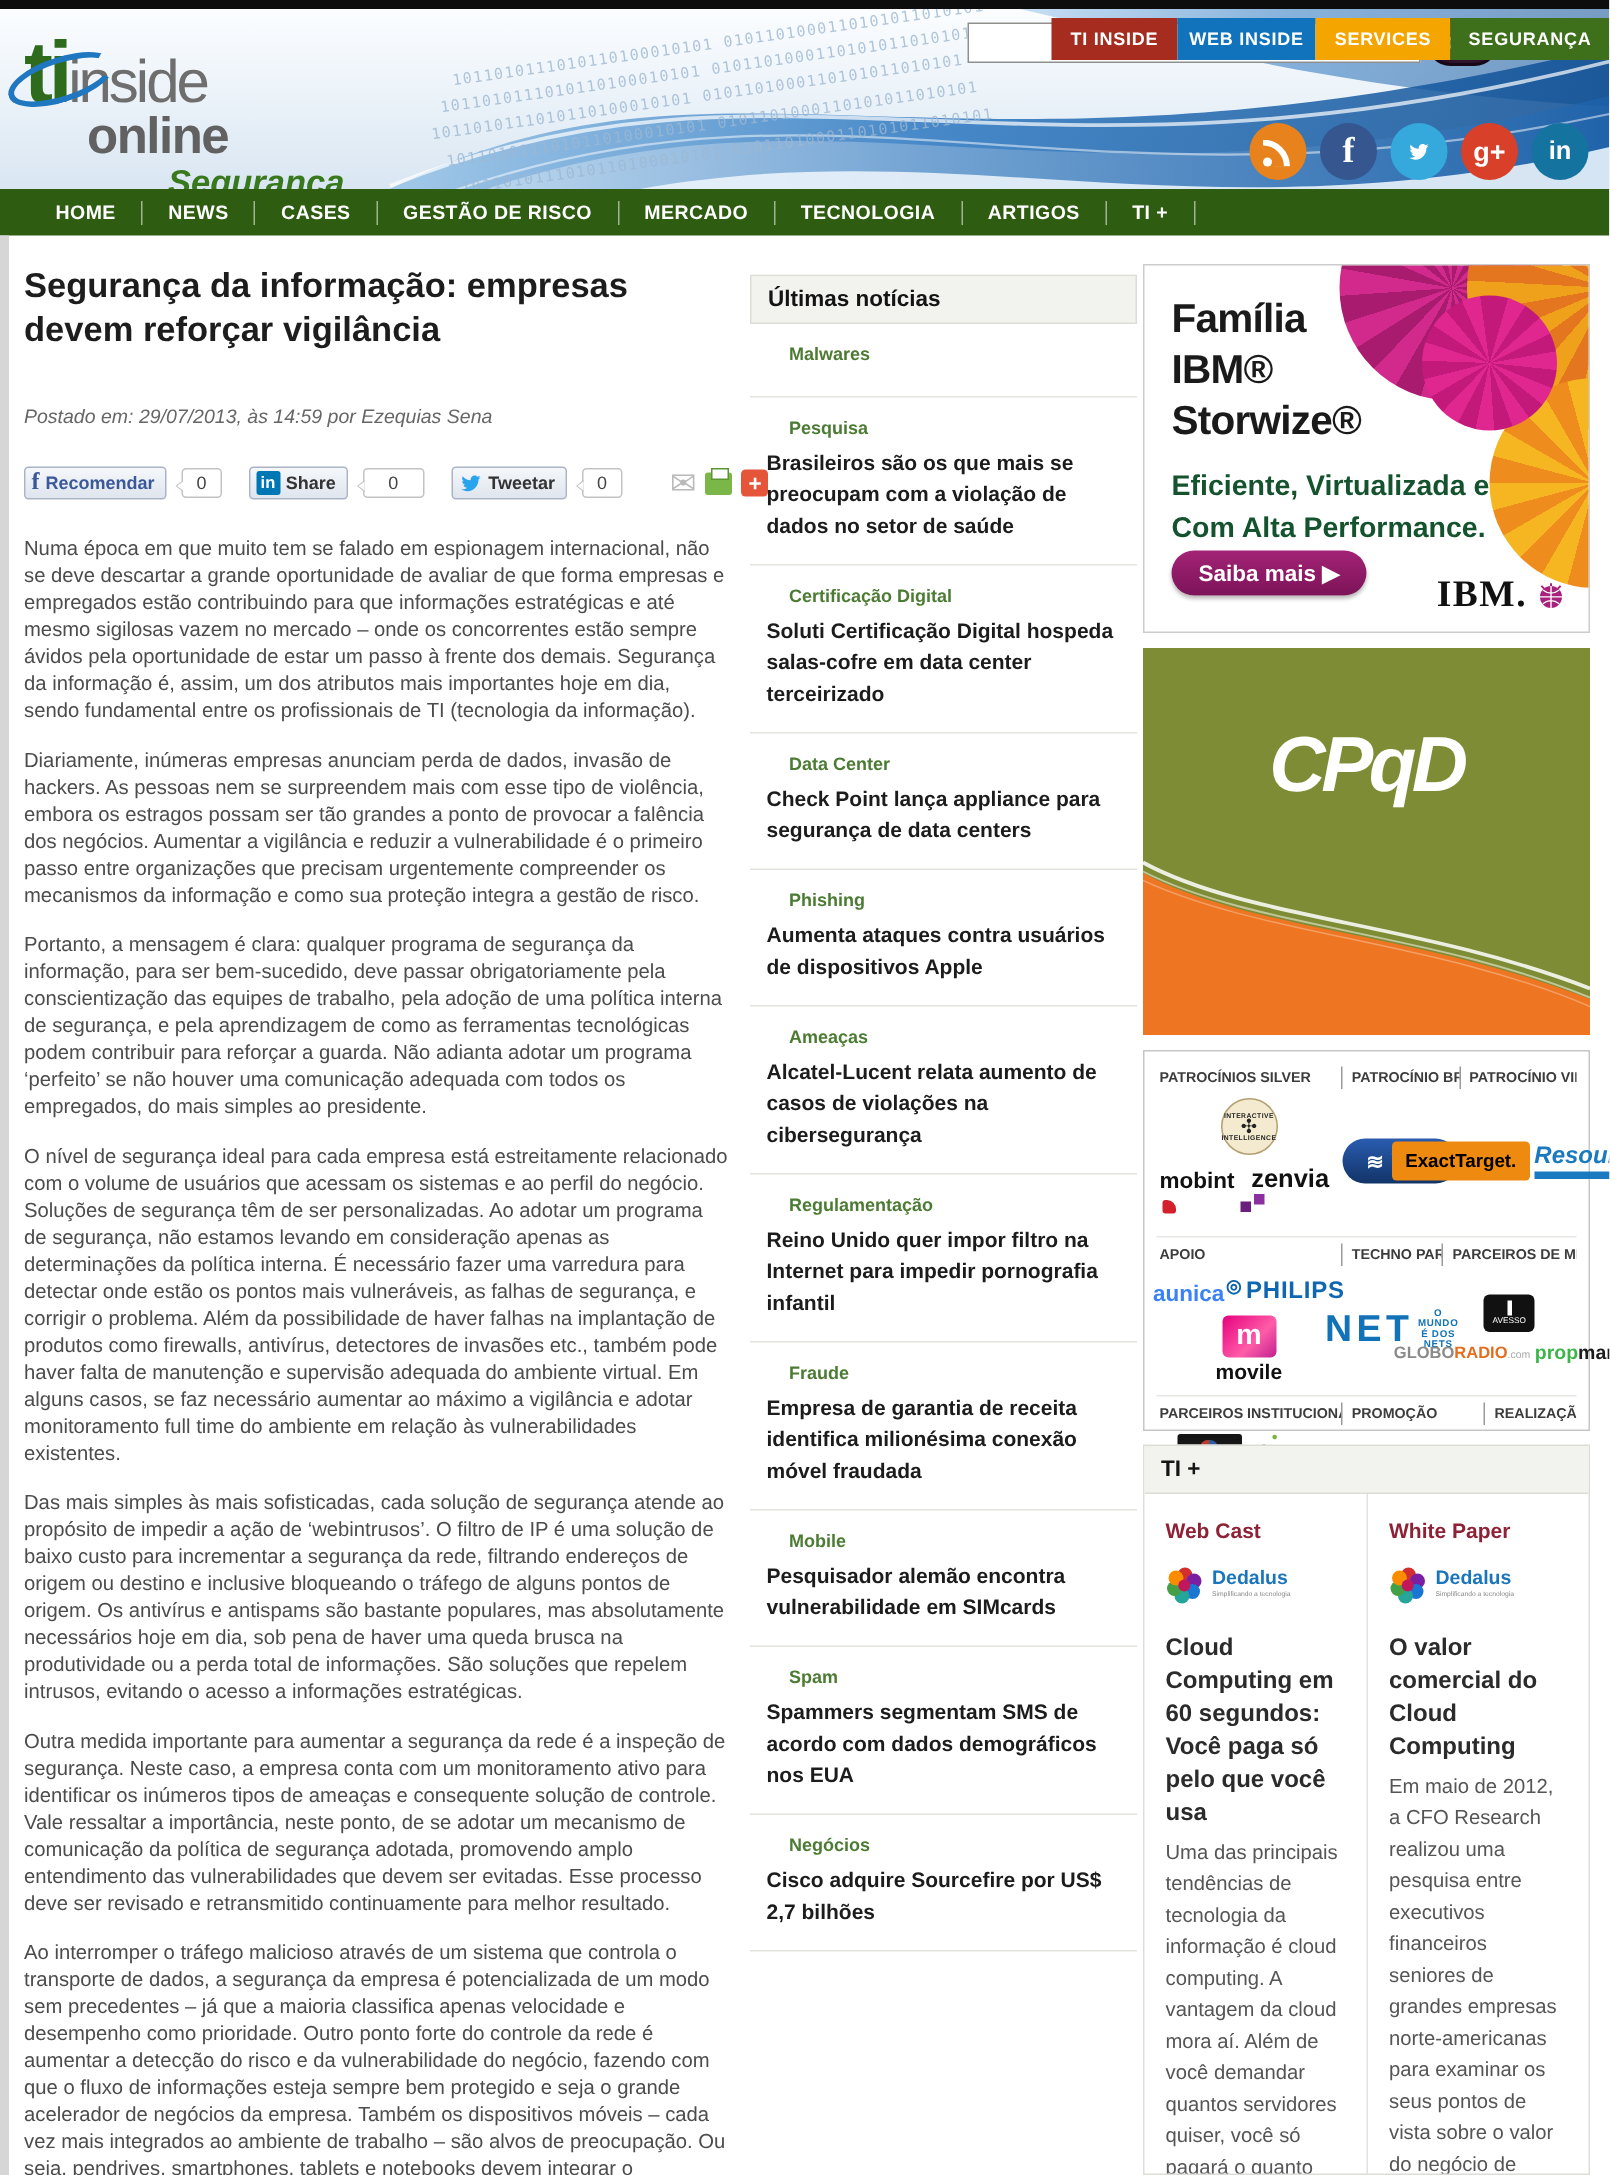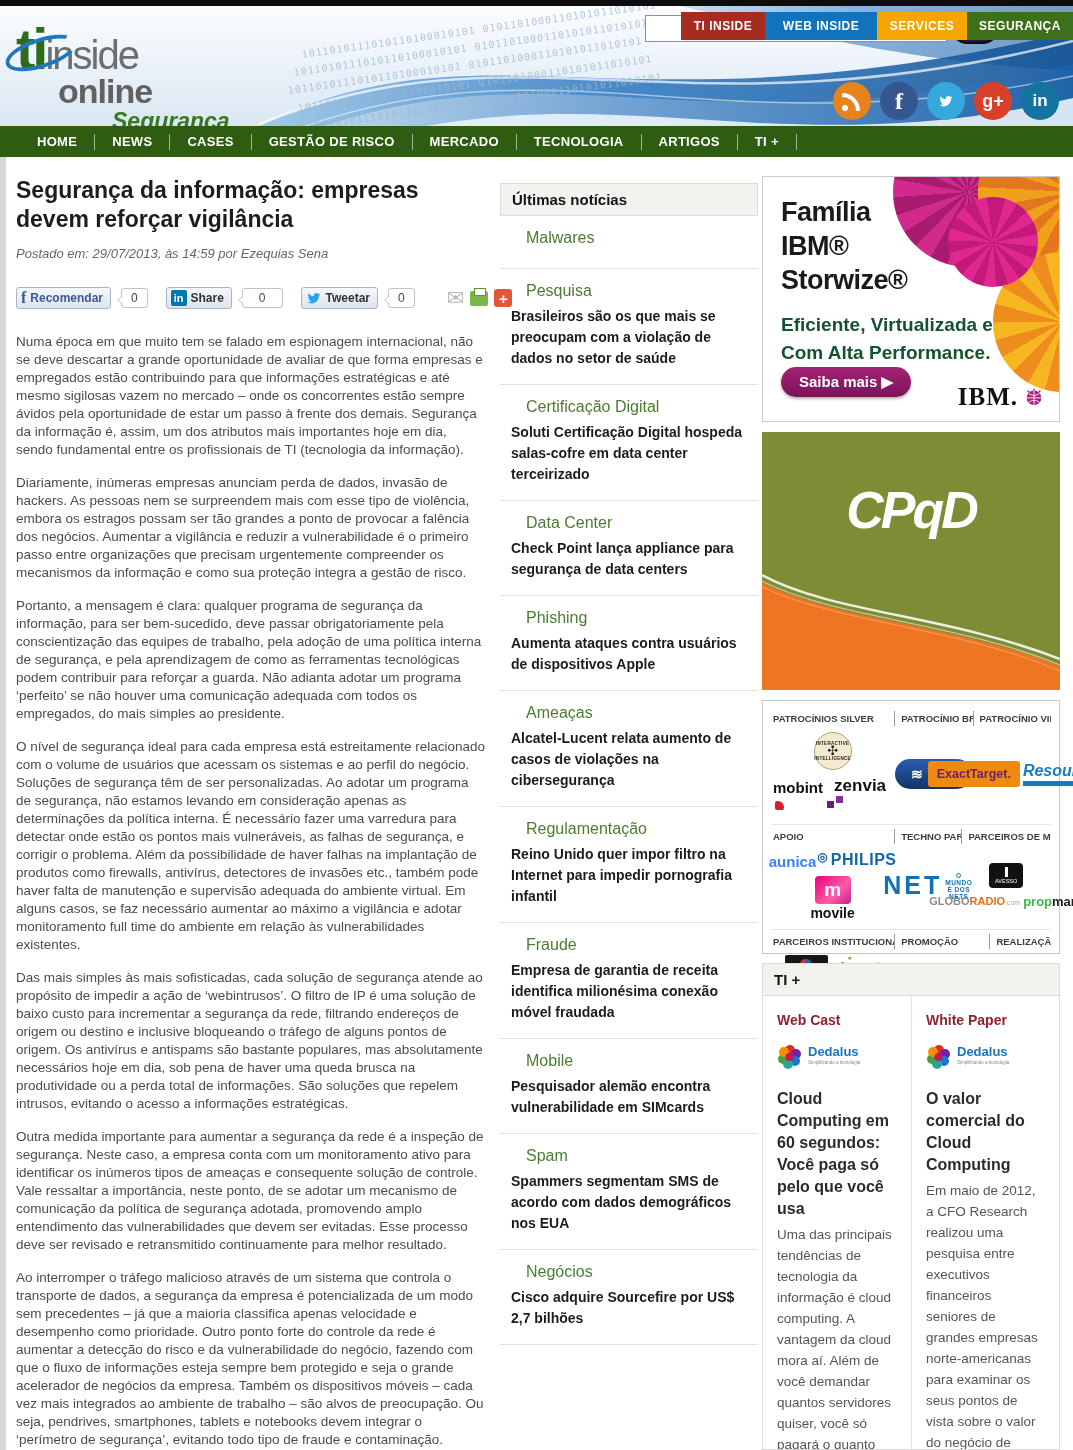--- a/index.html
+++ b/index.html
@@ -29,21 +29,21 @@
   .logo .online { font-size:34px; font-weight:bold; color:#616161; letter-spacing:-1px; }
   .logo .row3 { margin-left:96px; margin-top:2px; }
   .logo .edition { font-size:23px; font-weight:bold; font-style:italic; color:#39791d; }
 
   .search-box { position:absolute; left:645px; top:9px; width:302px; height:27px; background:#fff; border:1px solid #8f8f8f; font-size:13px; padding:0 8px; }
   .ok-btn { position:absolute; left:951px; top:6px; width:48px; height:32px; border-radius:17px; background:radial-gradient(circle at 50% 30%, #4a1f47, #200c21); color:#fff; font-size:14px; border:2px solid #170817; text-align:center; line-height:28px; cursor:pointer; }
 
   .top-tabs { position:absolute; right:0; top:6px; display:flex; height:28px; }
   .top-tab { color:#fff; font-size:12px; font-weight:bold; letter-spacing:.5px; display:flex; align-items:center; justify-content:center; cursor:pointer; }
   .tab-ti { width:84px; background:#a52c1f; }
-  .tab-web { width:112px; background:#1273bd; }
+  .tab-web { width:92px; background:#1273bd; }
   .tab-services { width:90px; background:#f4a500; }
   .tab-seg { width:106px; background:#3e701c; }
 
   .socials { position:absolute; right:14px; top:76px; display:flex; gap:9px; }
   .soc { width:38px; height:38px; border-radius:50%; display:flex; align-items:center; justify-content:center; color:#fff; font-weight:bold; cursor:pointer; }
   .soc-rss { background:#e8821c; position:relative; }
   .soc-rss::before { content:""; position:absolute; left:9px; bottom:9px; width:6px; height:6px; border-radius:50%; background:#fff; }
   .soc-rss::after { content:""; position:absolute; left:9px; bottom:9px; width:14px; height:14px; border:4px solid #fff; border-left:none; border-bottom:none; border-radius:0 100% 0 0; }
   .soc-fb { background:#35568f; font-family:"Liberation Serif", serif; font-size:24px; }
   .soc-tw { background:#35a8dc; }
@@ -51,21 +51,21 @@
   .soc-in { background:#15749f; font-size:17px; }
 
   
   .navbar { position:absolute; left:0; top:126px; width:1073px; height:31px; background:#2e5c10; display:flex; align-items:center; padding-left:20px; }
   .nav-item { color:#fff; font-size:13px; font-weight:bold; letter-spacing:.3px; padding:0 17px; cursor:pointer; white-space:nowrap; }
   .nav-sep { width:1px; height:16px; background:rgba(255,255,255,.55); }
   .left-edge { position:absolute; left:0; top:157px; width:6px; height:1293px; background:#d6d6d6; }
 
   
   .article { position:absolute; left:16px; top:176px; width:470px; color:#4c4c4c; }
-  .article h1 { font-size:23px; line-height:29px; color:#1d1d1d; font-weight:bold; margin-bottom:12px; }
+  .article h1 { font-size:23px; line-height:29px; color:#1d1d1d; font-weight:bold; margin-bottom:36px; }
   .posted { font-size:13px; font-style:italic; color:#666; margin-bottom:24px; }
   .share-row { display:flex; align-items:center; gap:6px; margin-bottom:22px; height:26px; }
   .share-btn { display:inline-flex; align-items:center; height:22px; border:1px solid #aab4c4; border-radius:3px; background:linear-gradient(#f5f7fa,#dfe5ee); font-size:12px; font-weight:bold; color:#3b5998; padding:0 7px 0 4px; gap:4px; cursor:pointer; }
   .fb-f { color:#3b5998; font-family:"Liberation Serif", serif; font-size:16px; font-weight:bold; }
   .in-badge { display:inline-block; background:#0077b5; color:#fff; font-size:11px; font-weight:bold; border-radius:2px; padding:2px 3px; }
   .btn-gray { color:#333; }
   .tw-bird { width:16px; height:16px; }
   .count { position:relative; border:1px solid #c3c3c3; background:#fff; border-radius:3px; font-size:12px; color:#444; padding:2px 9px; margin-left:4px; }
   .count::before { content:""; position:absolute; left:-5px; top:7px; border-top:4px solid transparent; border-bottom:4px solid transparent; border-right:5px solid #c3c3c3; }
   .count::after { content:""; position:absolute; left:-4px; top:8px; border-top:3px solid transparent; border-bottom:3px solid transparent; border-right:4px solid #fff; }
@@ -73,21 +73,21 @@
   .ico-mail { color:#b9b9b9; font-size:21px; cursor:pointer; }
   .ico-print { position:relative; width:18px; height:15px; background:#7ab648; border-radius:2px; cursor:pointer; }
   .ico-print::before { content:""; position:absolute; left:4px; top:-3px; width:10px; height:6px; background:#fff; border:1px solid #5c9630; }
   .ico-plus { width:18px; height:18px; background:#e4553a; border-radius:3px; color:#fff; font-weight:bold; font-size:15px; display:flex; align-items:center; justify-content:center; cursor:pointer; }
   .article p { font-size:13.5px; line-height:18px; margin-bottom:15px; text-align:left; }
 
   
   .news-col { position:absolute; left:500px; top:183px; width:258px; height:1267px; overflow:hidden; }
   .news-header { background:#f2f2ef; border:1px solid #ddddd8; font-size:15px; font-weight:bold; color:#141414; padding:7px 11px; }
   .news-item { padding:13px 6px 15px 11px; border-bottom:1px solid #e3e3de; cursor:pointer; }
-  .news-cat { font-size:16px; font-weight:normal; color:#4c7b33; margin-bottom:6px;padding-left:15px; }
+  .news-cat { font-size:12px; font-weight:bold; color:#4c7b33; margin-bottom:6px;padding-left:15px; }
   .news-headline { font-size:14px; font-weight:bold; color:#1c1c1c; line-height:21px; }
 
   
   .ad-ibm { position:absolute; left:762px; top:176px; width:298px; height:246px; background:#fff; border:1px solid #cccccc; overflow:hidden; }
   .pinw { position:absolute; border-radius:50%; }
   .pw-magenta { width:150px; height:150px; left:130px; top:-60px; background:repeating-conic-gradient(#a81b6e 0 14deg, #d12a8c 14deg 28deg); }
   .pw-orange { width:190px; height:190px; left:215px; top:-80px; background:repeating-conic-gradient(#f0a11c 0 13deg, #e4761f 13deg 26deg); }
   .pw-orange2 { width:140px; height:140px; left:230px; top:75px; background:repeating-conic-gradient(#ef8c1e 0 15deg, #f5b622 15deg 30deg); }
   .pw-pink { width:90px; height:90px; left:185px; top:20px; background:repeating-conic-gradient(#c2197b 0 16deg, #e0268f 16deg 32deg); }
   .ibm-text { position:absolute; left:18px; top:18px; }
@@ -116,21 +116,21 @@
 
   .logo-ii { width:38px; height:38px; border-radius:50%; background:#f3ead0; border:1px solid #b3a070; display:flex; flex-direction:column; align-items:center; justify-content:center; color:#222; }
   .logo-ii .tiny { font-size:4.5px; font-weight:bold; letter-spacing:.3px; }
   .logo-ii .bug { font-size:13px; line-height:10px; }
   .logo-mobint { font-size:15px; font-weight:bold; color:#111; position:relative; }
   .logo-mobint::after { content:""; display:inline-block; width:9px; height:9px; margin-left:2px; background:#d3212b; border-radius:2px 6px 2px 2px; }
   .logo-zenvia { font-size:17px; font-weight:bold; color:#111; }
   .logo-zenvia::after { content:""; display:inline-block; width:7px; height:7px; margin:0 0 8px 2px; background:#8b2fa0; box-shadow:-9px 5px 0 #6a1f7e; }
   .logo-tim { background:linear-gradient(#2a5cb0,#123468); color:#fff; font-size:17px; font-weight:bold; font-style:italic; border-radius:16px; padding:5px 16px; }
   .logo-tim::before { content:"≋"; font-style:normal; margin-right:4px; font-size:14px; }
-  .logo-exact { background:#ef8a10; color:#701a75; font-size:12.5px; font-weight:bold; border-radius:3px; padding:6px 9px;text-align:center; }
+  .logo-exact { background:#ef8a10; color:#000000; font-size:12.5px; font-weight:bold; border-radius:3px; padding:6px 9px;text-align:center; }
   .logo-resource { color:#1a7ac0; font-size:16px; font-weight:bold; font-style:italic; border-bottom:5px solid #1a7ac0; padding-bottom:1px; }
   .logo-aunica { color:#3b82f6; font-size:15px; font-weight:bold; }
   .logo-aunica::after { content:"◎"; color:#0f63a8; font-size:12px; vertical-align:super; margin-left:1px; }
   .logo-philips { color:#0f67b1; font-size:16px; font-weight:bold; letter-spacing:.5px; }
   .logo-movile { display:flex; flex-direction:column; align-items:center; }
   .logo-movile .mblock { width:36px; height:28px; background:linear-gradient(135deg,#e6007e,#ff5ca8 60%,#c02090); color:#fff; font-weight:bold; font-size:19px; text-align:center; line-height:28px; border-radius:4px; }
   .logo-movile .mword { font-size:14px; font-weight:bold; color:#111; margin-top:1px; }
   .logo-net { color:#1272b8; font-size:25px; font-weight:bold; letter-spacing:3px; text-align:center; }
   .logo-net-tag { color:#1272b8; font-size:6.5px; font-weight:bold; letter-spacing:.5px; text-align:center; }
   .logo-avesso { width:34px; height:25px; background:#111; border-radius:4px; color:#fff; font-size:5.5px; display:flex; flex-direction:column; align-items:center; justify-content:center; gap:1px; }

